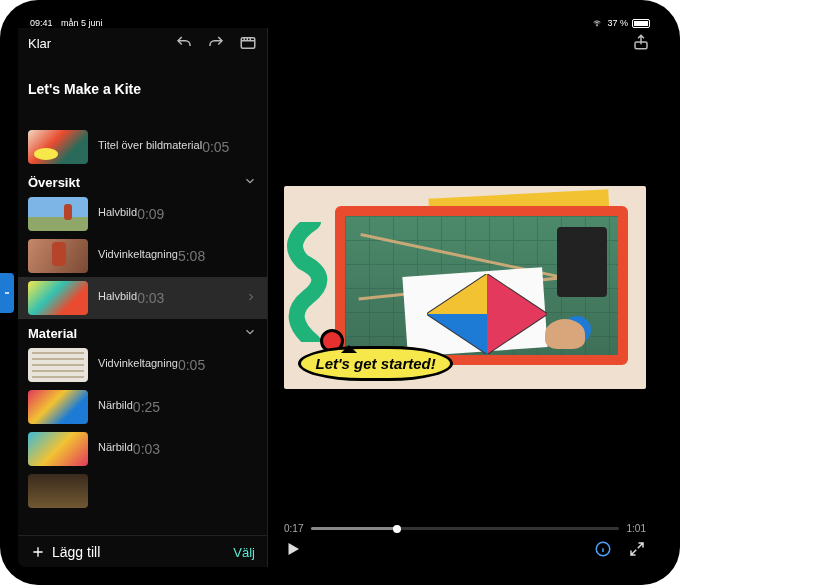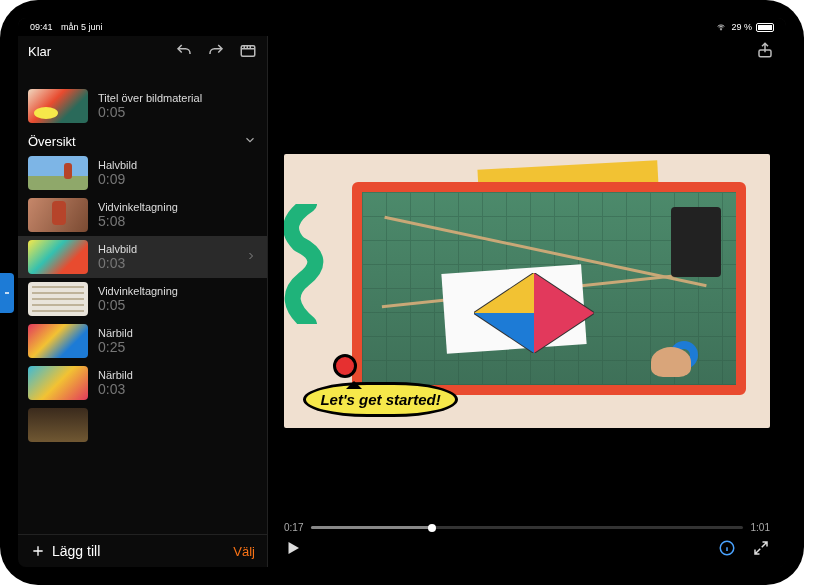--- a/index.html
+++ b/index.html
@@ -1,46 +1,46 @@
 <!DOCTYPE html>
 <html><head>
 <meta charset="utf-8">
 <style>
   * { margin: 0; padding: 0; box-sizing: border-box; }
   body { background: #fff; font-family: -apple-system, Helvetica, Arial, sans-serif; width: 814px; height: 585px; position: relative; overflow: hidden; }
-  .ipad-frame { width: 804px; height: 585px; background: #000; border-radius: 38px; padding: 18px; position: relative; }
+  .ipad-frame { width: 680px; height: 585px; background: #000; border-radius: 38px; padding: 18px; position: relative; }
   .screen { width: 100%; height: 100%; background: #111; border-radius: 8px; overflow: hidden; position: relative; display: flex; flex-direction: column; }
   .statusbar { height: 18px; display: flex; justify-content: space-between; align-items: center; padding: 0 12px; font-size: 9px; color: #fff; background: #000; }
   .sb-right { display: flex; align-items: center; gap: 4px; }
   .battery { width: 18px; height: 9px; border: 1px solid #fff; border-radius: 2px; position: relative; }
   .battery::after { content: ""; position: absolute; left: 1px; top: 1px; bottom: 1px; right: 1px; background: #fff; }
   .wifi { width: 12px; height: 9px; position: relative; }
   .wifi svg { width: 100%; height: 100%; }
   .app { flex: 1; display: flex; background: #000; }
   .sidebar { width: 250px; background: #0b0b0b; display: flex; flex-direction: column; border-right: 1px solid #222; gap: 23px; }
   .toolbar { display: flex; justify-content: space-between; align-items: center; padding: 6px 10px 2px; }
   .klar { color: #fff; font-size: 13px; }
   .tb-icons { display: flex; gap: 14px; align-items: center; }
   .icon-btn { width: 18px; height: 18px; color: #bbb; cursor: pointer; }
   .icon-btn svg { width: 100%; height: 100%; }
   .project-title { color: #fff; font-size: 14px; font-weight: 600; padding: 4px 10px 6px; }
   .cliplist { flex: 1; overflow: hidden; }
   .clip-row { display: flex; align-items: center; gap: 10px; padding: 4px 10px; cursor: pointer; }
   .clip-row.selected { background: #2a2a2a; }
   .thumb { width: 60px; height: 34px; border-radius: 4px; background: #333; flex-shrink: 0; overflow: hidden; position: relative; }
-  .clip-meta { display: flex; flex-direction: column; }
+  .clip-meta { display: flex; flex-direction: row; }
   .clip-label { color: #ddd; font-size: 11px; }
   .clip-dur { color: #777; font-size: 14px; }
   .chev { margin-left: auto; color: #888; }
-  .section-header { display: flex; justify-content: space-between; align-items: center; padding: 6px 10px 2px; color: #fff; font-size: 13px; font-weight: 400; cursor: pointer; }
+  .section-header { display: flex; justify-content: space-between; align-items: center; padding: 6px 10px 2px; color: #fff; font-size: 13px; font-weight: 700; cursor: pointer; }
   .section-header .chev-down { color: #aaa; }
   .bottom-bar { display: flex; justify-content: space-between; align-items: center; padding: 8px 12px; border-top: 1px solid #222; }
   .add-btn { display: flex; align-items: center; gap: 6px; color: #fff; font-size: 14px; cursor: pointer; }
   .plus { width: 16px; height: 16px; }
-  .valj { color: #f97316; font-size: 13px; cursor: pointer; }
+  .valj { color: #5eead4; font-size: 13px; cursor: pointer; }
   .preview { flex: 1; background: #000; display: flex; flex-direction: column; position: relative; }
   .p-top { height: 28px; display: flex; justify-content: flex-end; align-items: center; padding: 0 12px; }
   .share { width: 18px; height: 18px; color: #bbb; cursor: pointer; }
   .viewer-wrap { flex: 1; display: flex; align-items: center; justify-content: flex-end; padding: 20px 16px; }
   .viewer { width: 100%; aspect-ratio: 16/9; background: #f0e0d0; border-radius: 2px; position: relative; overflow: hidden; }
   
   .frame-red { position: absolute; left: 14%; top: 10%; right: 5%; bottom: 12%; border: 10px solid #e94b2f; border-radius: 6px; background: #3a6a5a; overflow: hidden; }
   .mat { position: absolute; inset: 0; background: linear-gradient(#4c8a6b,#3e7058); }
   .mat::before { content:""; position:absolute; inset:0; background-image: linear-gradient(#2f5a46 1px,transparent 1px),linear-gradient(90deg,#2f5a46 1px,transparent 1px); background-size: 24px 24px; opacity:.4;}
   .paper { position:absolute; left:22%; top:40%; width:140px; height:80px; background:#fafafa; transform:rotate(-4deg);}
@@ -95,21 +95,21 @@
     <div class="statusbar">
       <div>
         <span>09:41</span>
         <span style="margin-left:6px;">mån 5 juni</span>
       </div>
       <div class="sb-right">
         <span class="wifi"><svg viewBox="0 0 24 24" fill="none" stroke="#fff" stroke-width="2">
               <path d="M3 9c5-5 13-5 18 0M6 12c3.5-3.5 8.5-3.5 12 0M9 15c1.8-1.8 4.2-1.8 6 0"></path>
               <circle cx="12" cy="18" r="1" fill="#fff"></circle>
             </svg></span>
-        <span>29 %</span>
+        <span>37 %</span>
         <span class="battery"></span>
       </div>
     </div>
 
     <div class="app">
 
       <div class="sidebar">
         <div class="toolbar">
           <span class="klar">Klar</span>
           <div class="tb-icons">
@@ -120,20 +120,21 @@
             <span class="icon-btn"><svg viewBox="0 0 24 24" fill="none" stroke="currentColor" stroke-width="2">
                   <path d="M15 14l5-5-5-5"></path>
                   <path d="M20 9H10a6 6 0 00-6 6v1"></path>
                 </svg></span>
             <span class="icon-btn"><svg viewBox="0 0 24 24" fill="none" stroke="currentColor" stroke-width="2">
                   <rect x="3" y="5" width="18" height="14" rx="2"></rect>
                   <path d="M3 9h18M7 5v4M11 5v4M15 5v4"></path>
                 </svg></span>
           </div>
         </div>
+        <div class="project-title">Let's Make a Kite</div>
 
         <div class="cliplist">
           <div class="clip-row">
             <div class="thumb th-a"></div>
             <div class="clip-meta">
               <span class="clip-label">Titel över bildmaterial</span>
               <span class="clip-dur">0:05</span>
             </div>
           </div>
 
@@ -162,20 +163,26 @@
             <div class="thumb th-d"></div>
             <div class="clip-meta">
               <span class="clip-label">Halvbild</span>
               <span class="clip-dur">0:03</span>
             </div>
             <span class="chev"><svg width="12" height="12" viewBox="0 0 24 24" fill="none" stroke="currentColor" stroke-width="2">
                   <path d="M9 6l6 6-6 6"></path>
                 </svg></span>
           </div>
 
+          <div class="section-header">
+            <span>Material</span>
+            <span class="chev-down"><svg width="14" height="14" viewBox="0 0 24 24" fill="none" stroke="currentColor" stroke-width="2">
+                  <path d="M6 9l6 6 6-6"></path>
+                </svg></span>
+          </div>
 
           <div class="clip-row">
             <div class="thumb th-e"></div>
             <div class="clip-meta">
               <span class="clip-label">Vidvinkeltagning</span>
               <span class="clip-dur">0:05</span>
             </div>
           </div>
           <div class="clip-row">
             <div class="thumb th-f"></div>

